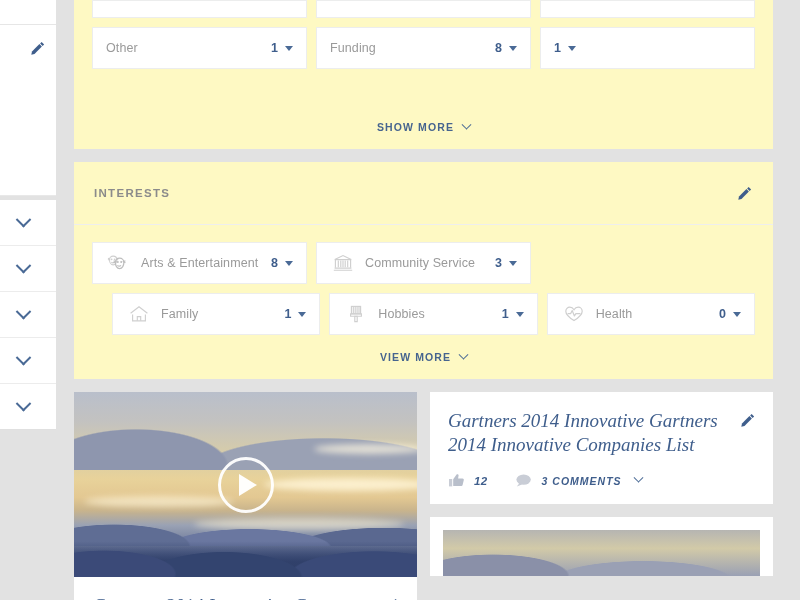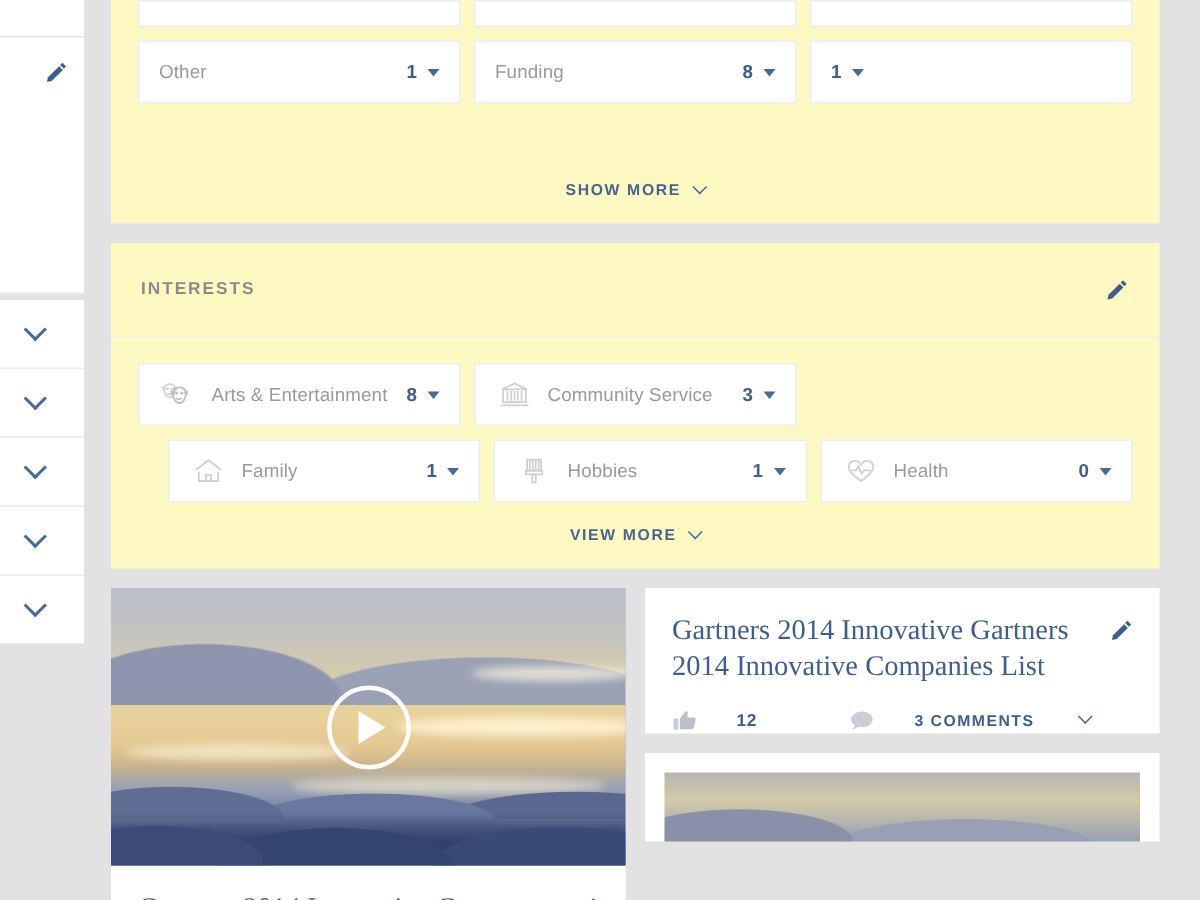--- a/index.html
+++ b/index.html
@@ -204,42 +204,42 @@
     display: flex; align-items: center; justify-content: center;
   }
   .play-tri {
     width: 0; height: 0;
     margin-left: 5px;
     border-top: 11px solid transparent;
     border-bottom: 11px solid transparent;
     border-left: 18px solid rgba(255,255,255,.97);
   }
 
-  .post-body { padding: 17px 18px 1px 18px; position: relative; }
+  .post-body { padding: 17px 18px 16px 18px; position: relative; font-style: italic; }
   .post-title {
     font-family: "Liberation Serif", serif;
     font-size: 19px;
     line-height: 24px;
     color: #3f5e8c;
     padding-right: 30px;
     cursor: pointer;
   }
   .post-excerpt {
     font-family: "Liberation Serif", serif;
     font-size: 14.5px;
     line-height: 20px;
     color: #4a4a4a;
     margin-top: 9px;
   }
   .post-pencil { position: absolute; right: 17px; top: 20px; }
 
   .post-meta {
     display: flex; align-items: center;
     margin-top: 16px;
-    gap: 26px;
+    gap: 9px;
   }
   .meta-num {
     font-size: 11.5px; font-weight: 700; color: #3f5e8c;
     letter-spacing: .4px;
   }
   .meta-txt {
     font-size: 10.5px; font-weight: 700; color: #3f5e8c;
     letter-spacing: 1px;
   }
   .meta-sp { width: 9px; }

